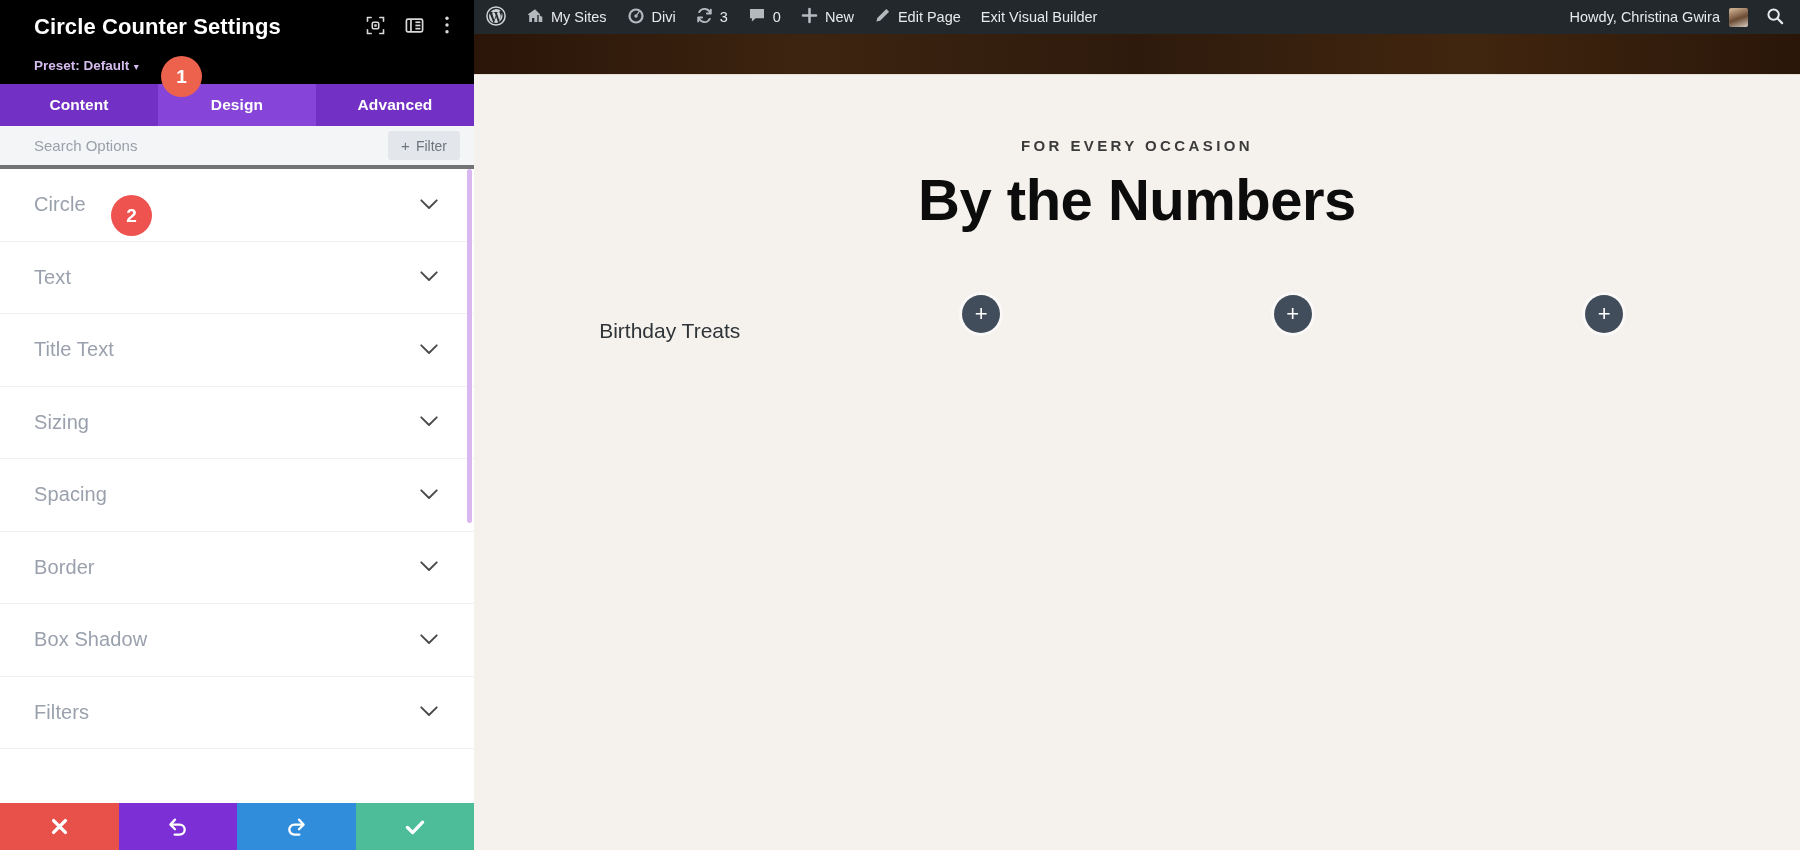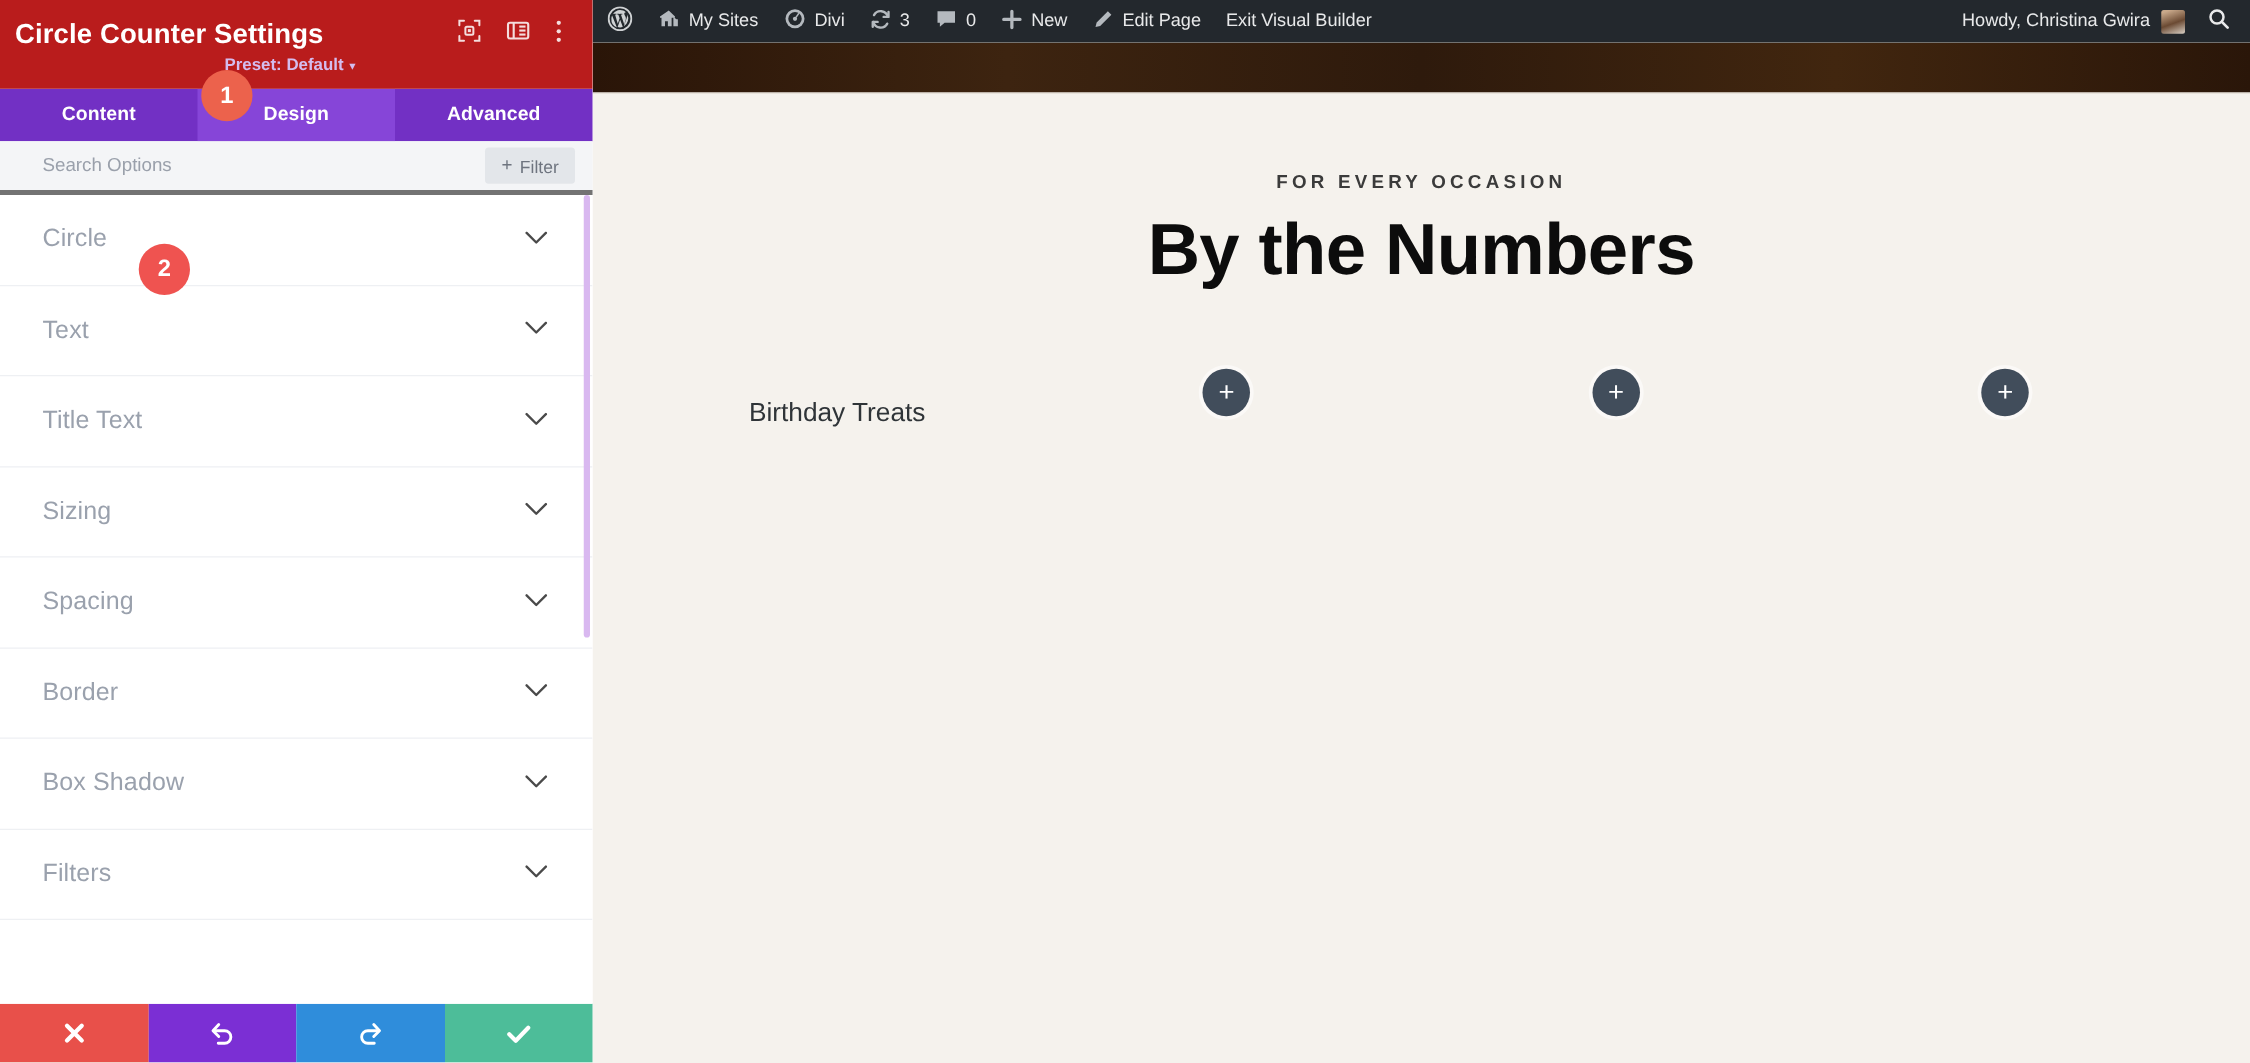--- a/index.html
+++ b/index.html
@@ -13,32 +13,32 @@
 
   
   .panel {
     position: absolute; left: 0; top: 0;
     width: 474px; height: 850px;
     background: #ffffff;
     display: flex; flex-direction: column;
     z-index: 40;
   }
   .panel-header {
-    background: #b91c1c;
-    padding: 14px 22px 10px 12px;
+    background: #000000;
+    padding: 14px 22px 10px 34px;
     position: relative;
   }
   .panel-title-row { display: flex; align-items: center; justify-content: space-between; }
   .panel-title {
     color: #fff; font-size: 22px; font-weight: bold;
     letter-spacing: 0.1px;
   }
   .panel-header-icons { display: flex; align-items: center; gap: 20px; padding-right: 2px; }
   .hicon { opacity: 0.85; cursor: pointer; display: block; }
-  .preset-row { margin-top: 3px; text-align: center; }
+  .preset-row { margin-top: 16px; }
   .preset-text {
     color: #d4bcee; font-size: 13.5px; font-weight: bold;
   }
   .preset-caret { color: #d4bcee; font-size: 10px; }
 
   
   .tabs { display: flex; background: #7230c4; height: 42px; }
   .tab {
     flex: 1; display: flex; align-items: center; justify-content: center;
     color: #ffffff; font-size: 15.5px; font-weight: bold;

